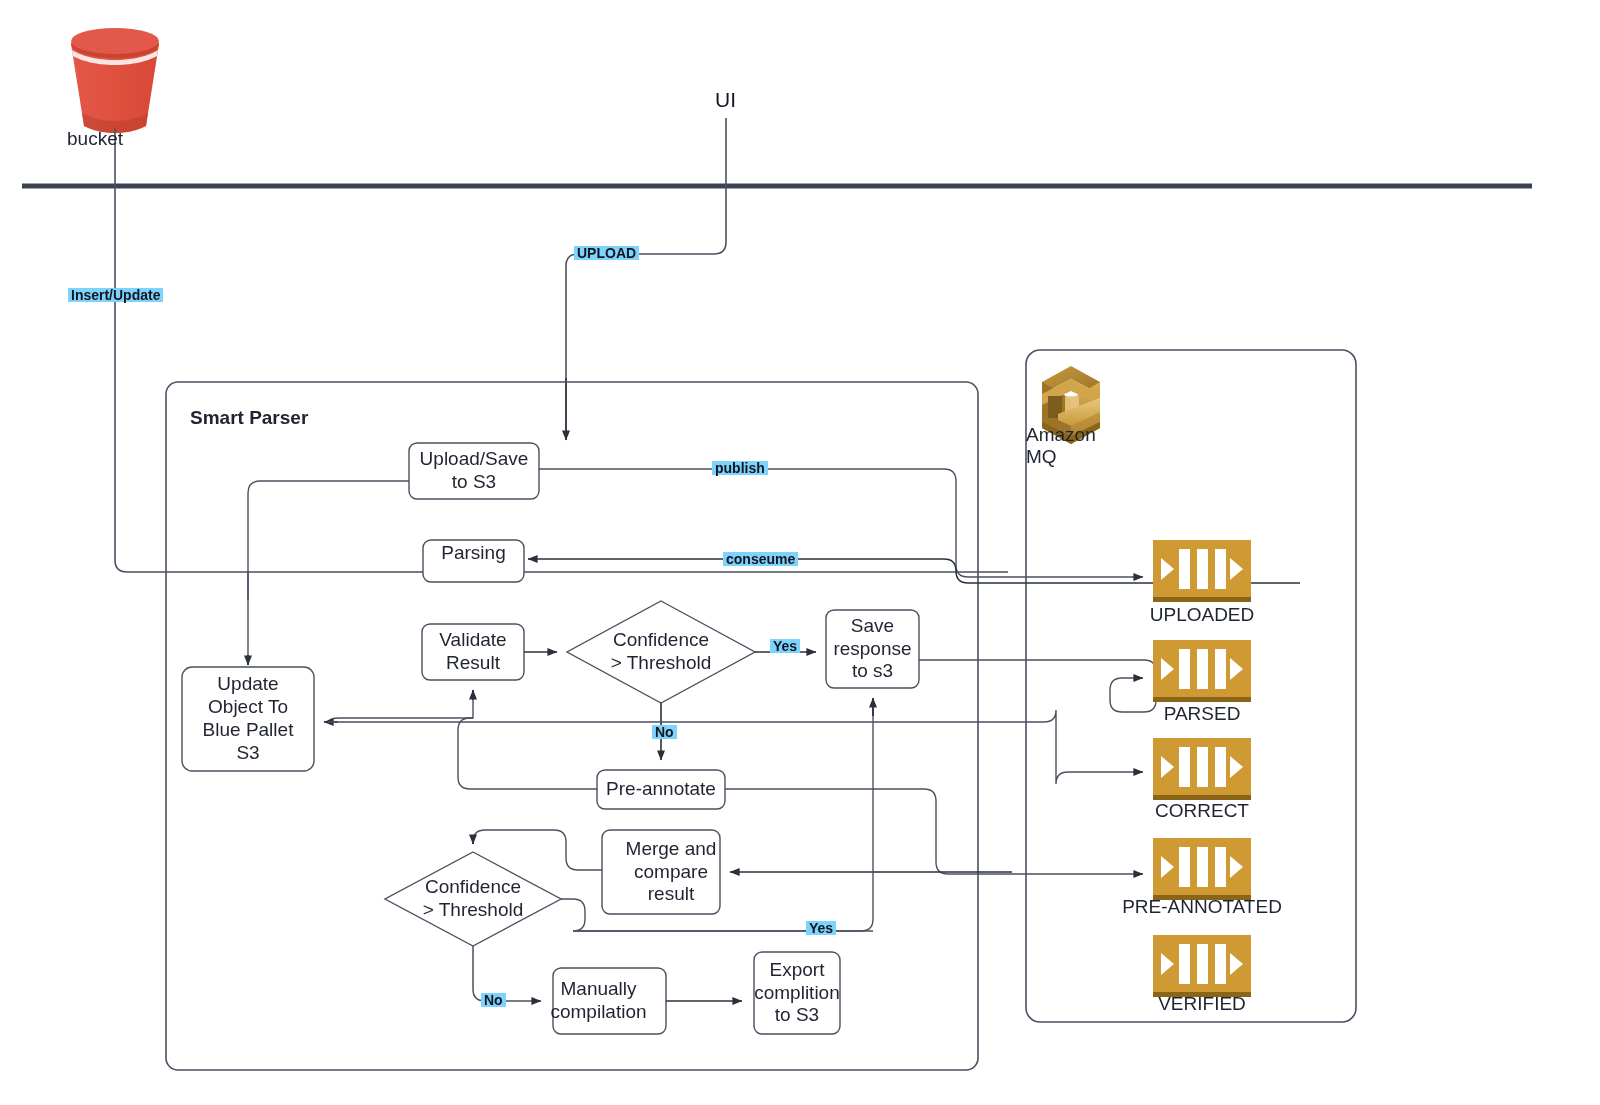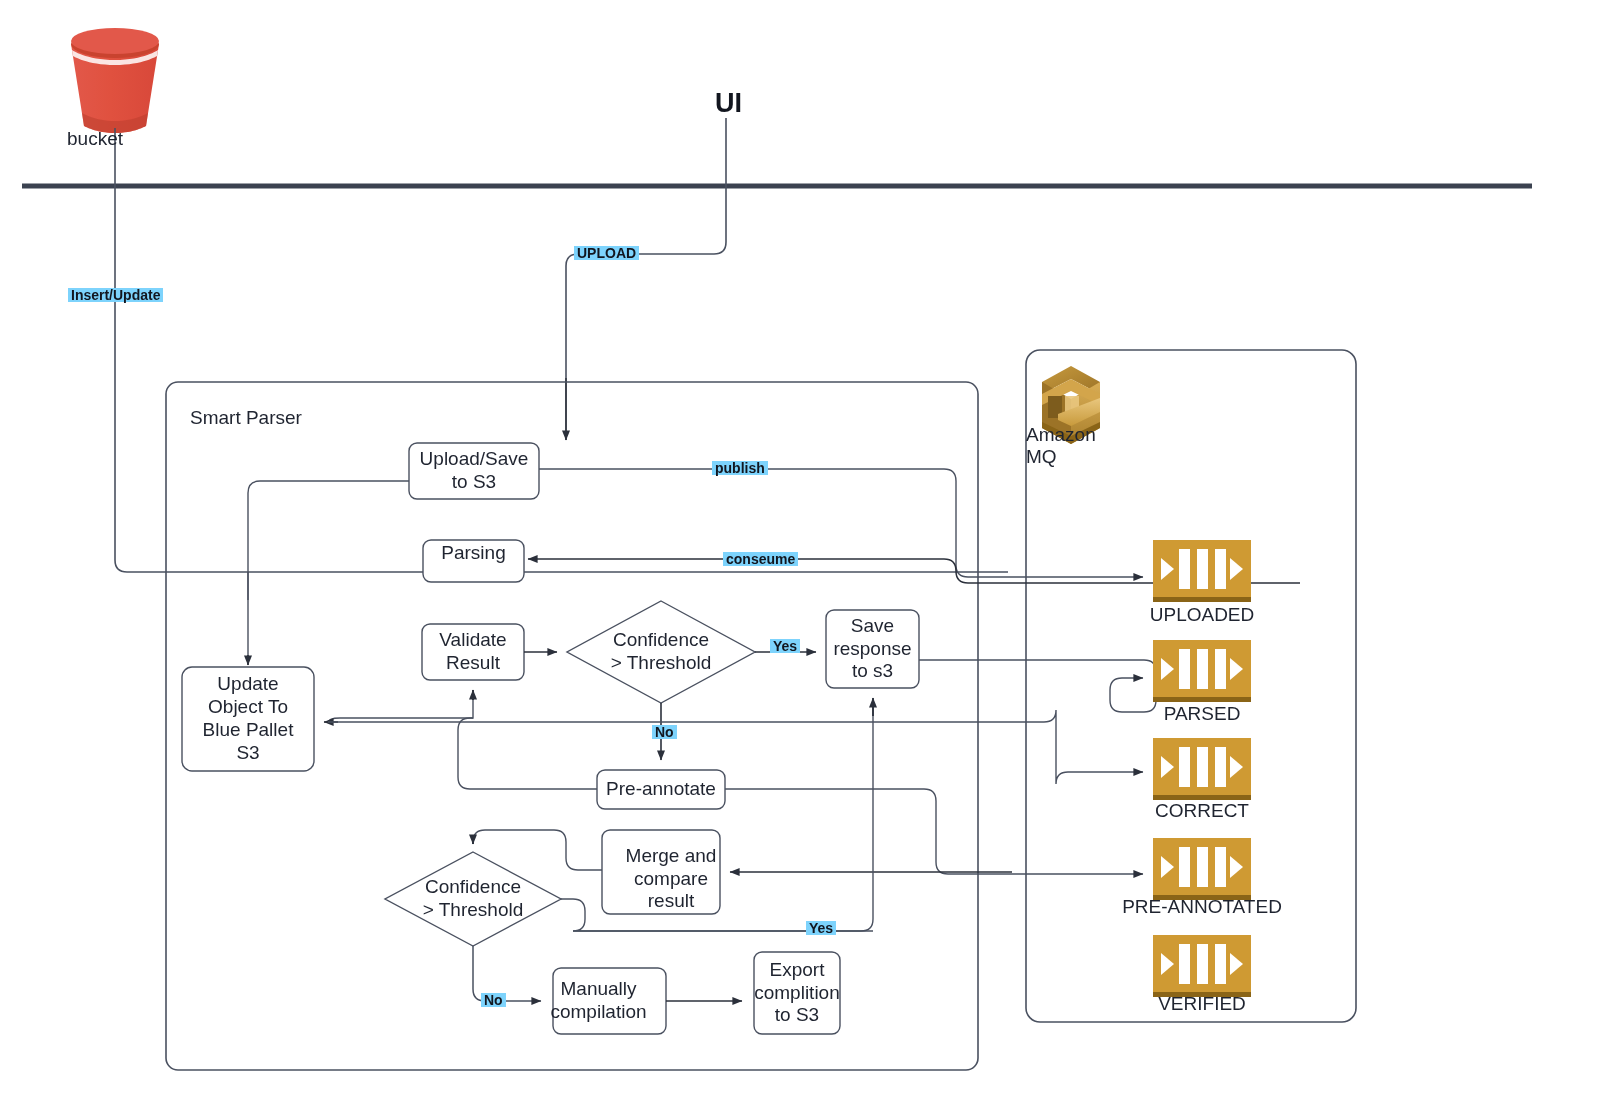--- a/index.html
+++ b/index.html
@@ -49,22 +49,22 @@
     line-height:1;
   }
   .group-title{
     position:absolute;
     font-size:19px;
     color:#1f2430;
     white-space:nowrap;
   }
   .big-title{
     position:absolute;
-    font-size:27px;
-    font-weight:bold;
+    font-size:21px;
+    font-weight:normal;
     color:#12161f;
     white-space:nowrap;
   }
   .icon-caption{
     position:absolute;
     text-align:left;
     font-size:19px;
     color:#1f2430;
     white-space:pre-line;
     line-height:1.18;
@@ -326,21 +326,21 @@
   </svg>
 
   <div class="big-title" style="left:715px; top:88px;">UI</div>
 
   <div class="icon-caption" style="left:67px; top:128px; width:96px;">bucket</div>
 
   <div class="edge-label" style="left:68px; top:288px;">Insert/Update</div>
 
   <div class="edge-label" style="left:574px; top:246px;">UPLOAD</div>
 
-  <div class="group-title" style="left:190px; top:407px;">Smart Parser</div>
+  <div class="group-title" style="left:190px; top:407px;font-weight:bold;">Smart Parser</div>
 
   <div class="icon-caption" style="left:1026px; top:424px; width:90px;">Amazon
 MQ</div>
 
   <div class="node-label" style="left:409px; top:443px; width:130px; height:56px;">Upload/Save
 to S3</div>
 
   <div class="node-label" style="left:423px; top:540px; width:101px; height:26px;">Parsing</div>
 
   <div class="node-label" style="left:422px; top:624px; width:102px; height:56px;">Validate
@@ -353,21 +353,21 @@
 response
 to s3</div>
 
   <div class="node-label" style="left:182px; top:667px; width:132px; height:104px;">Update
 Object To
 Blue Pallet
 S3</div>
 
   <div class="node-label" style="left:597px; top:770px; width:128px; height:39px;">Pre-annotate</div>
 
-  <div class="node-label" style="left:602px; top:830px; width:138px; height:84px;margin-top:7px;">Merge and
+  <div class="node-label" style="left:602px; top:830px; width:138px; height:84px;">Merge and
 compare
 result</div>
 
   <div class="node-label" style="left:398px; top:869px; width:150px; height:60px;">Confidence
 &gt; Threshold</div>
 
   <div class="node-label" style="left:553px; top:968px; width:91px; height:66px;">Manually
 compilation</div>
 
   <div class="node-label" style="left:754px; top:952px; width:86px; height:82px;">Export

